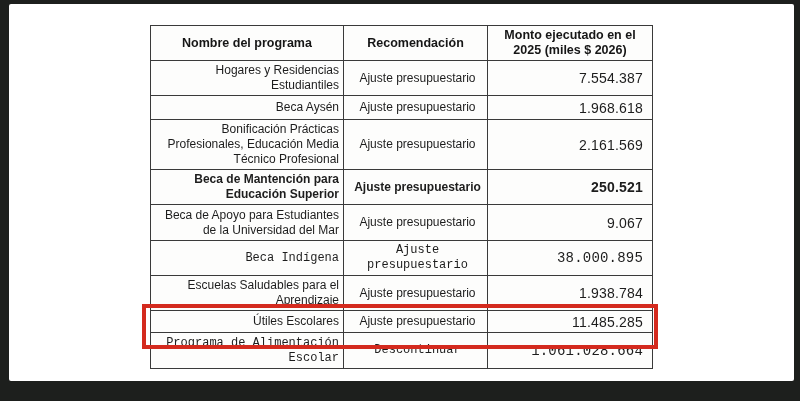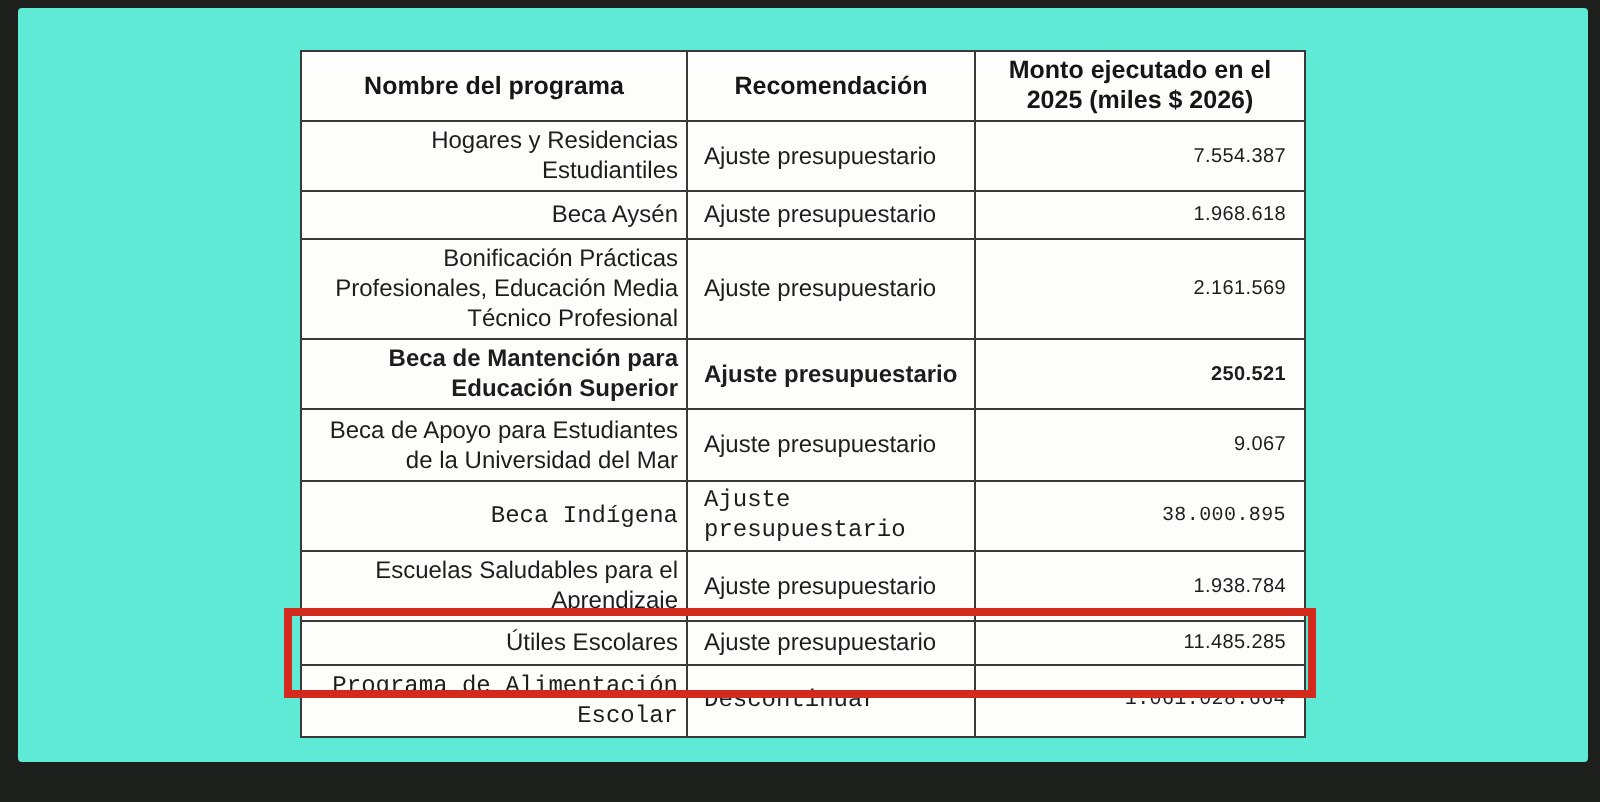--- a/index.html
+++ b/index.html
@@ -10,21 +10,21 @@
     position: relative;
     width: 800px;
     height: 401px;
     background: #1d1f1d;
     overflow: hidden;
   }
   .content {
     position: absolute;
     left: 9px; top: 4px;
     width: 785px; height: 377px;
-    background: #5eead4;
+    background: #ffffff;
     border-radius: 2px;
     padding-left: 28px;
   }
 
   table.program-table {
     position: absolute;
     left: 141px; top: 21px;
     width: 502px;
     border-collapse: collapse;
     table-layout: fixed;
@@ -44,22 +44,22 @@
     text-align: center;
     line-height: 15px;
     padding: 2px 6px;
     color: #161616;
   }
   .col-name   { width: 193px; }
   .col-reco   { width: 144px; }
   .col-amount { width: 165px; }
 
   td.c1 { text-align: right;  padding: 2px 4px 2px 6px; line-height: 15px; }
-  td.c2 { text-align: left;  padding: 2px 4px 2px 8px; line-height: 15px; }
-  td.c3 { text-align: right; padding: 2px 9px 2px 4px; font-size: 10px; letter-spacing: 0.2px; }
+  td.c2 { text-align: center;  padding: 2px 4px 2px 8px; line-height: 15px; }
+  td.c3 { text-align: right; padding: 2px 9px 2px 4px; font-size: 14px; letter-spacing: 0.2px; }
 
   tbody tr:nth-child(1)  { height: 34px; }
   tbody tr:nth-child(2)  { height: 24px; }
   tbody tr:nth-child(3)  { height: 46px; }
   tbody tr:nth-child(4)  { height: 34px; font-weight: bold; }
   tbody tr:nth-child(5)  { height: 36px; }
   tbody tr:nth-child(6)  { height: 22px; font-family: Liberation Mono, monospace; }
   tbody tr:nth-child(7)  { height: 34px; margin-left: 26px; }
   tbody tr:nth-child(8)  { height: 22px; margin-top: 26px; }
   tbody tr:nth-child(9)  { height: 36px; font-family: Liberation Mono, monospace; }

